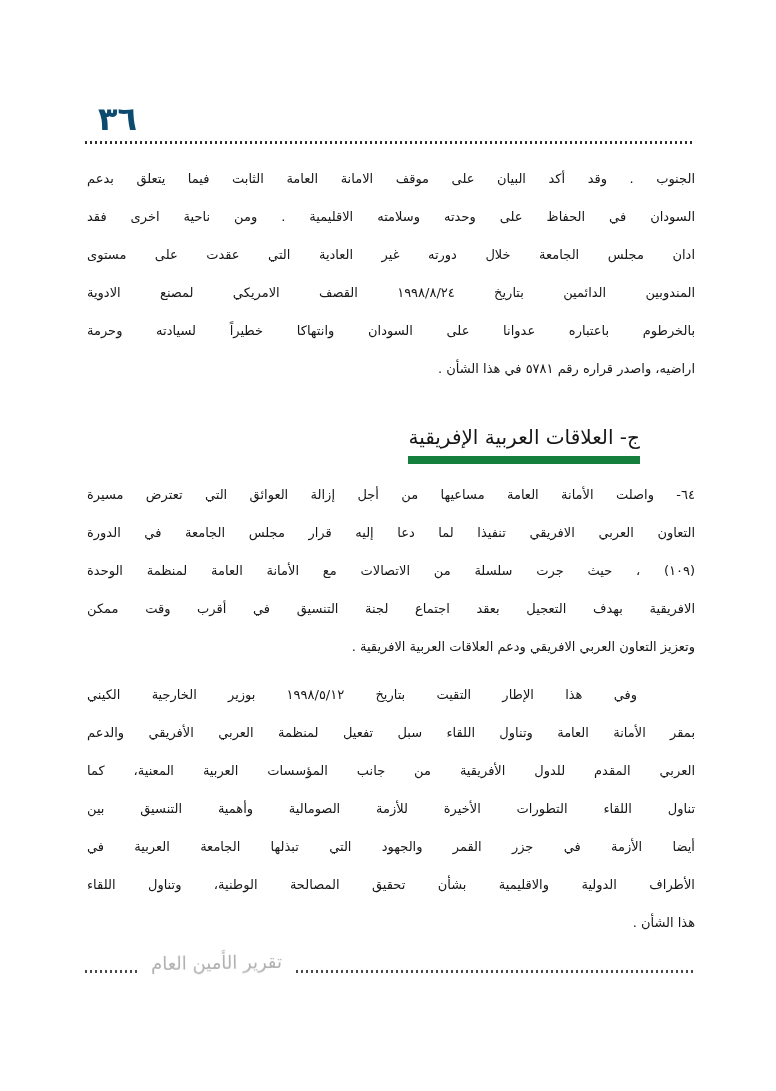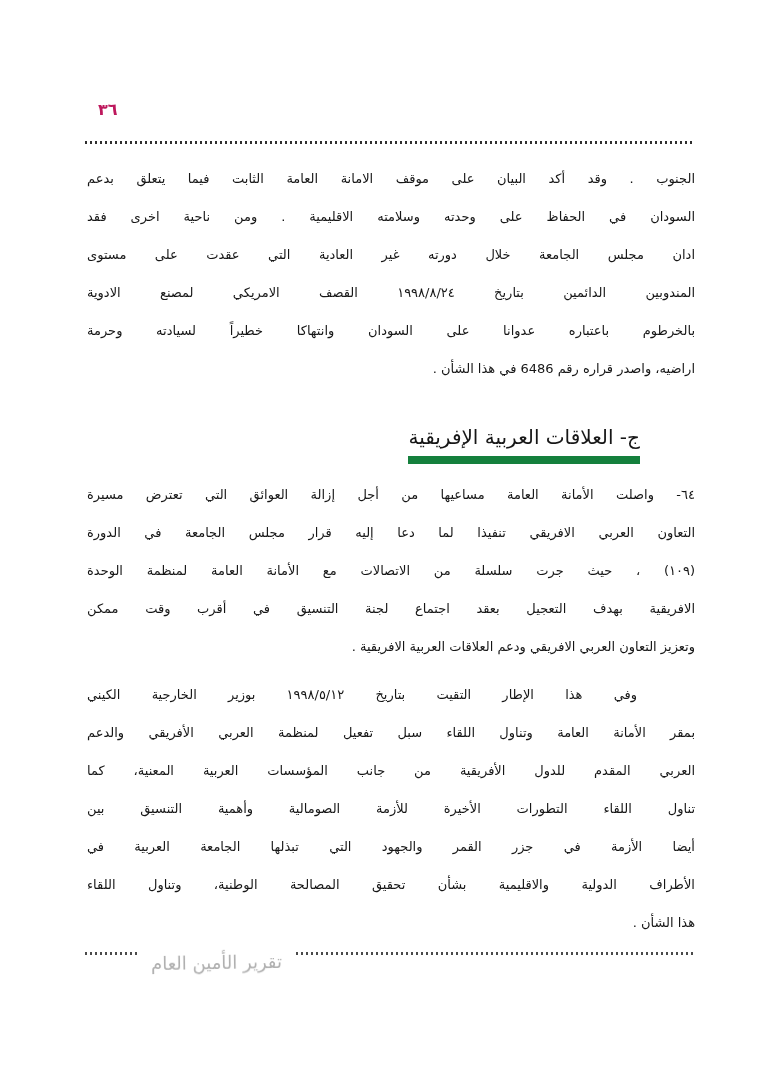--- a/index.html
+++ b/index.html
@@ -13,24 +13,24 @@
     height: 1091px;
     background: #ffffff;
     overflow: hidden;
     font-family: "DejaVu Sans", sans-serif;
     color: #161616;
   }
   .page-number {
     position: absolute;
     top: 100px;
     left: 98px;
-    font-size: 16px;
+    font-size: 32px;
     font-weight: 700;
     letter-spacing: 1px;
-    color: #be185d;
+    color: #0c4a6e;
   }
   .rule {
     position: absolute;
     left: 85px;
     right: 81px;
     height: 3px;
     background-image: repeating-linear-gradient(to right, #2e2e2e 0 2px, transparent 2px 5px);
   }
   .top-rule { top: 141px; }
   .content {
@@ -65,21 +65,21 @@
     font-size: 20px;
     padding-bottom: 4px;
     border-bottom: 8px solid #15803d;
   }
   .footer {
     position: absolute;
     top: 952px;
     left: 85px;
     right: 81px;
     display: flex;
-    align-items: flex-start;
+    align-items: flex-end;
     direction: ltr;
   }
   .footer-dots {
     height: 3px;
     background-image: repeating-linear-gradient(to right, #4a4a4a 0 2px, transparent 2px 5px);
   }
   .footer-dots.left { width: 52px; }
   .footer-dots.right { flex: 1; }
   .footer-stamp {
     direction: rtl;
@@ -102,21 +102,21 @@
 
   <div class="rule top-rule"></div>
 
   <div class="content">
       <div class="para">
         <div class="line">الجنوب . وقد أكد البيان على موقف الامانة العامة الثابت فيما يتعلق بدعم</div>
         <div class="line">السودان في الحفاظ على وحدته وسلامته الاقليمية . ومن ناحية اخرى فقد</div>
         <div class="line">ادان مجلس الجامعة خلال دورته غير العادية التي عقدت على مستوى</div>
         <div class="line">المندوبين الدائمين بتاريخ ١٩٩٨/٨/٢٤ القصف الامريكي لمصنع الادوية</div>
         <div class="line">بالخرطوم باعتباره عدوانا على السودان وانتهاكا خطيراً لسيادته وحرمة</div>
-        <div class="line last">اراضيه، واصدر قراره رقم 6486 في هذا الشأن .</div>
+        <div class="line last">اراضيه، واصدر قراره رقم ٥٧٨١ في هذا الشأن .</div>
       </div>
       <div class="heading-wrap"><span class="heading-text">ج- العلاقات العربية الإفريقية</span></div>
       <div class="para">
         <div class="line"><span class="item-number">٦٤- </span>واصلت الأمانة العامة مساعيها من أجل إزالة العوائق التي تعترض مسيرة</div>
         <div class="line">التعاون العربي الافريقي تنفيذا لما دعا إليه قرار مجلس الجامعة في الدورة</div>
         <div class="line">(١٠٩) ، حيث جرت سلسلة من الاتصالات مع الأمانة العامة لمنظمة الوحدة</div>
         <div class="line">الافريقية بهدف التعجيل بعقد اجتماع لجنة التنسيق في أقرب وقت ممكن</div>
         <div class="line last">وتعزيز التعاون العربي الافريقي ودعم العلاقات العربية الافريقية .</div>
       </div>
       <div class="para">

